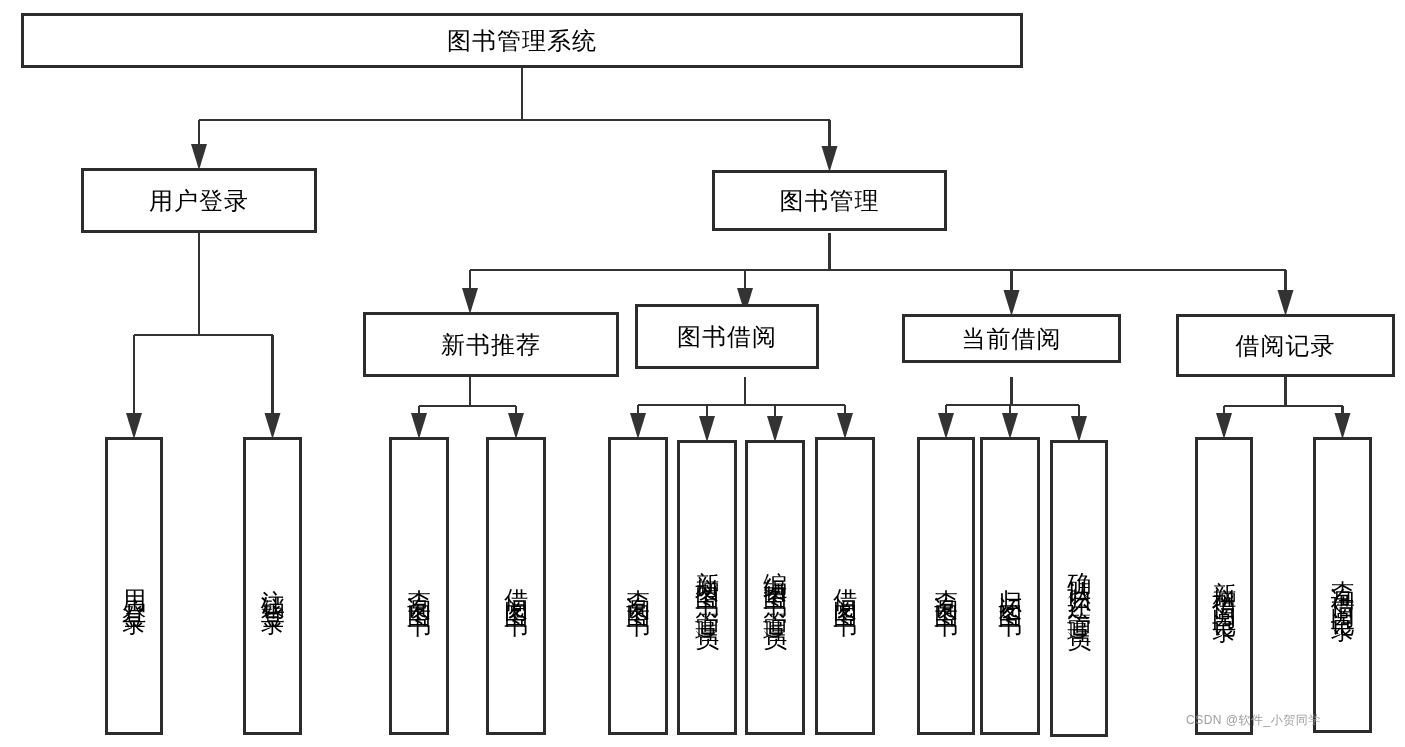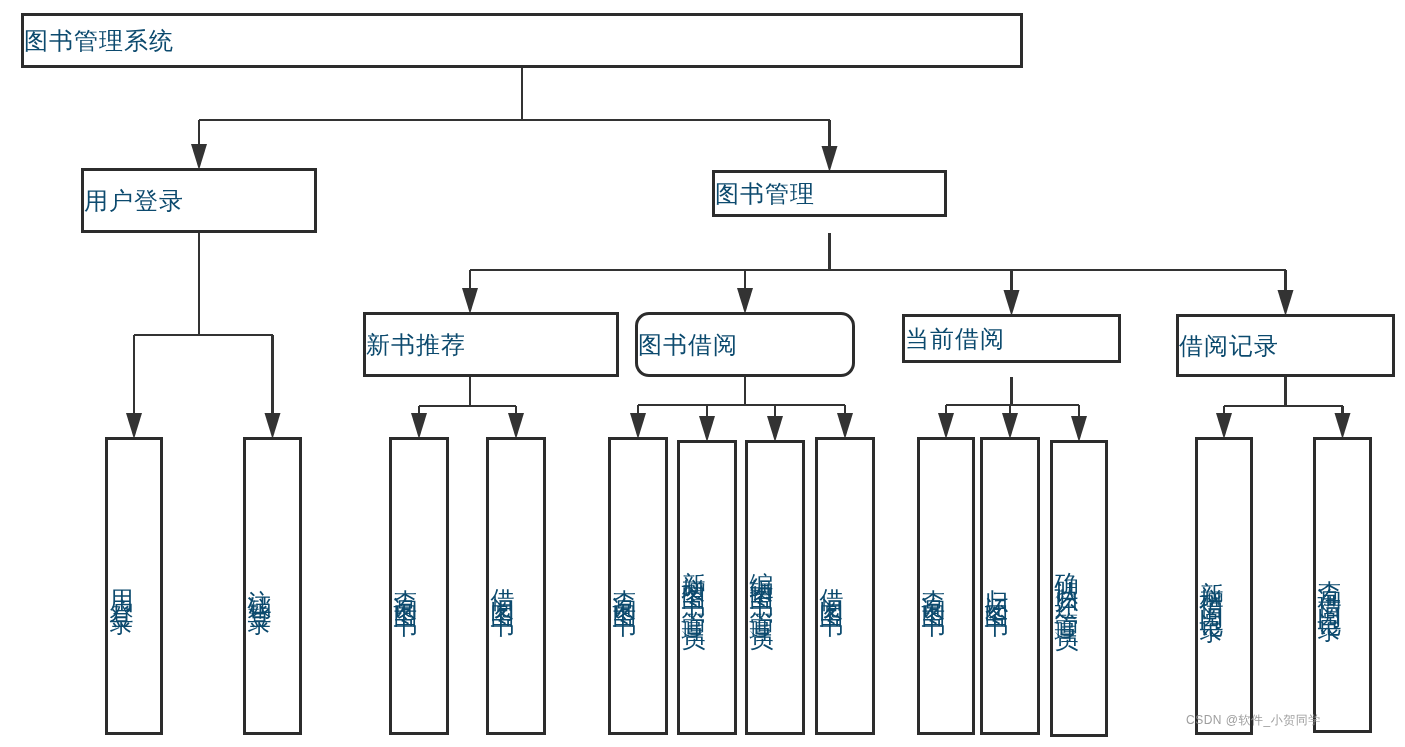--- a/index.html
+++ b/index.html
@@ -23,23 +23,23 @@
     height: 747px;
     z-index: 1;
   }
   .node {
     position: absolute;
     box-sizing: border-box;
     background: #ffffff;
     border: 3px solid #2c2c2c;
     display: flex;
     align-items: center;
-    justify-content: flex-start;
+    justify-content: center;
     z-index: 2;
-    color: #0c4a6e;
+    color: #000000;
   }
   .node.horizontal span {
     font-size: 24px;
     letter-spacing: 1px;
     white-space: nowrap;
   }
   .node.vertical span {
     writing-mode: vertical-rl;
     text-orientation: mixed;
     font-size: 24px;
@@ -115,27 +115,27 @@
       <line x1="1342.5" y1="406" x2="1342.5" y2="417" stroke="#333333" stroke-width="2.6" shape-rendering="crispEdges"></line>
       <polygon points="1334.5,413 1350.5,413 1342.5,439" fill="#333333"></polygon>
     </svg>
   <div class="watermark">CSDN @软件_小贺同学</div>
 <div class="node horizontal" style="left: 21px; top: 13px; width: 1002px; height: 55px;">
       <span>图书管理系统</span>
     </div>
     <div class="node horizontal" style="left: 81px; top: 168px; width: 236px; height: 65px;">
       <span>用户登录</span>
     </div>
-    <div class="node horizontal" style="left: 712px; top: 170px; width: 235px; height: 47px;">
+    <div class="node horizontal" style="left: 712px; top: 170px; width: 235px; height: 61px;">
       <span>图书管理</span>
     </div>
     <div class="node horizontal" style="left: 363px; top: 312px; width: 256px; height: 65px;">
       <span>新书推荐</span>
     </div>
-    <div class="node horizontal" style="left: 635px; top: 312px; width: 220px; height: 65px; border-radius: 14px;">
+    <div class="node horizontal" style="left: 635px; top: 304px; width: 184px; height: 65px;">
       <span>图书借阅</span>
     </div>
     <div class="node horizontal" style="left: 902px; top: 314px; width: 219px; height: 49px;">
       <span>当前借阅</span>
     </div>
     <div class="node horizontal" style="left: 1176px; top: 314px; width: 219px; height: 63px;">
       <span>借阅记录</span>
     </div>
     <div class="node vertical" style="left: 105px; top: 437px; width: 58px; height: 298px;">
       <span>用户登录</span>

